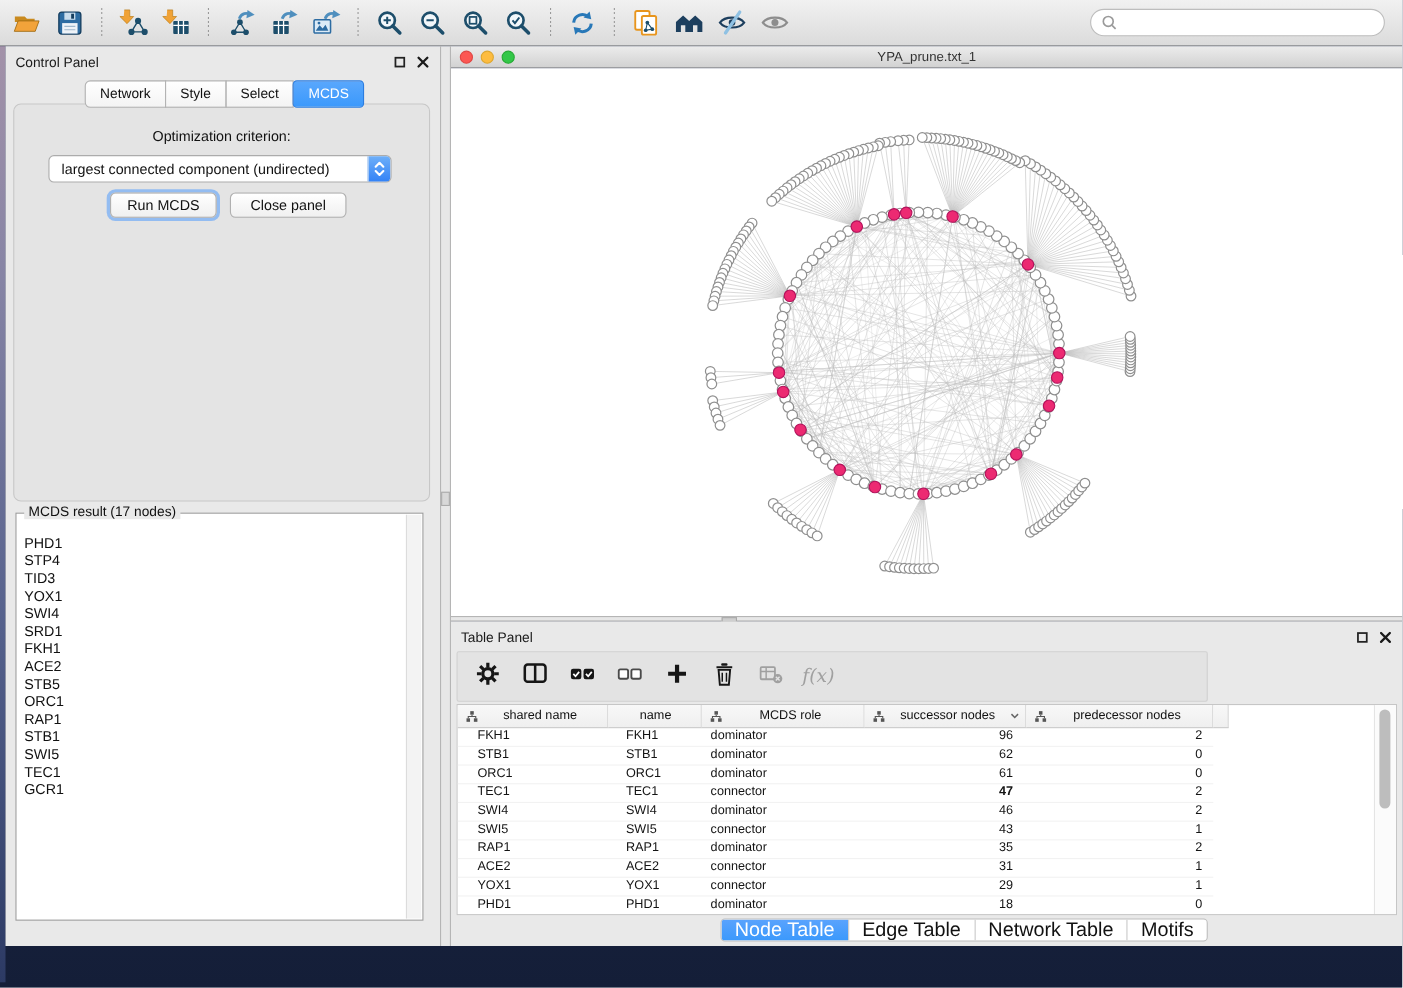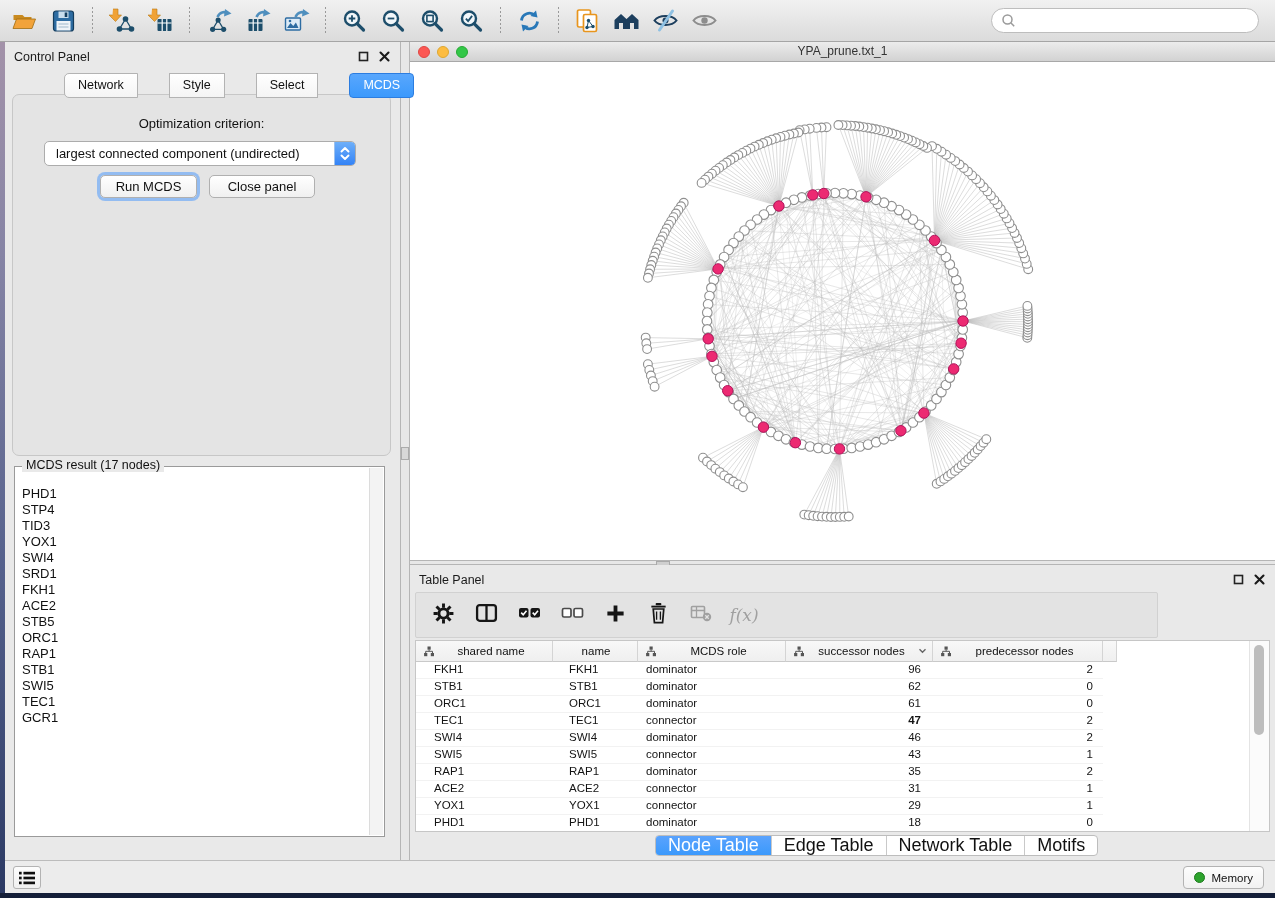--- a/index.html
+++ b/index.html
@@ -19,21 +19,21 @@
        background-image:repeating-linear-gradient(180deg,#999 0 2px,transparent 2px 4px);}
   .search{position:absolute;right:16px;top:8px;width:268px;height:25px;background:#fff;
        border:1px solid #bdbdbd;border-radius:13px;display:flex;align-items:center;
        padding-left:9px;box-sizing:border-box;}
   .search input{border:none;outline:none;flex:1;font-size:12px;background:transparent;margin-left:5px;
        font-family:inherit;}
   
   .control-panel{position:absolute;left:5px;top:42px;width:395px;height:818px;background:#e9e9e9;}
   .panel-title{position:absolute;left:9px;top:8px;font-size:12.5px;color:#1a1a1a;}
   .wctl{position:absolute;right:10px;top:9px;display:flex;gap:10px;align-items:center;}
-  .cp-tabs{position:absolute;left:60px;top:31px;display:flex;z-index:3;gap:32px;}
+  .cp-tabs{position:absolute;left:73px;top:31px;display:flex;z-index:3;}
   .cp-tab{font-size:12.5px;color:#111;background:linear-gradient(#fff,#f4f4f4);
        border:1px solid #b3b3b3;padding:4px 13px 5px;margin-left:-1px;}
   .cp-tab:first-child{border-radius:5px 0 0 5px;}
   .cp-tab.active{background:linear-gradient(#59a7fd,var(--accent));color:#fff;
        border-color:#2c7de0;border-radius:4px;position:relative;z-index:2;}
   .cp-inner{position:absolute;left:7px;top:52px;width:379px;height:362px;background:#e4e4e4;
        border:1px solid #c7c7c7;border-radius:7px;box-sizing:border-box;}
   .opt-label{position:absolute;left:0;right:0;top:21px;text-align:center;font-size:13px;color:#111;}
   .dropdown{position:absolute;left:31px;top:46px;width:312px;height:25px;background:#fff;
        border:1px solid #acacac;border-radius:5px;box-sizing:border-box;display:flex;
@@ -68,21 +68,21 @@
        border-bottom:1px solid #a8a8a8;position:relative;box-sizing:border-box;}
   .traffic{position:absolute;left:8px;top:4px;display:flex;gap:7px;}
   .tl{width:12px;height:12px;border-radius:50%;box-sizing:border-box;}
   .tl.red{background:var(--tl-red);border:1px solid #df4744;}
   .tl.yellow{background:var(--tl-yellow);border:1px solid #dea730;}
   .tl.green{background:var(--tl-green);border:1px solid #27aa35;}
   .net-title{text-align:center;font-size:12px;color:#333;line-height:19px;}
   .net-canvas{position:absolute;left:0;top:20px;width:865px;height:498px;background:#fff;overflow:hidden;}
   
   .table-panel{position:absolute;left:410px;top:565px;width:865px;height:295px;background:#e9e9e9;}
-  .tp-toolbar{position:absolute;left:5px;top:27px;width:743px;height:46px;background:#e3e3e3;
+  .tp-toolbar{position:absolute;left:5px;top:27px;width:683px;height:46px;background:#e3e3e3;
        border:1px solid #d1d1d1;border-radius:2px;display:flex;align-items:center;
        padding-left:12px;gap:13px;box-sizing:border-box;}
   .tt-btn{width:30px;height:34px;display:flex;align-items:center;justify-content:center;}
   .fx{font-family:"DejaVu Serif","Liberation Serif",serif;font-style:italic;font-size:17px;color:#a0a0a0;}
   .tbl{position:absolute;left:5px;top:75px;width:855px;height:192px;background:#fff;
        border:1px solid #c6c6c6;box-sizing:border-box;overflow:hidden;}
   .tbl-head{position:absolute;left:0;top:0;height:21px;display:flex;}
   .th{box-sizing:border-box;background:linear-gradient(#f8f8f8,#efefef);
        border-right:1px solid #d4d4d4;border-bottom:1px solid #c9c9c9;display:flex;
        align-items:center;padding:0 5px 0 7px;font-size:11.5px;color:#111;}
@@ -1295,34 +1295,14 @@
       </div>
     </div>
     <div class="tp-tabs" id="tp-tabs">
         <div class="tp-tab active">Node Table</div>
         <div class="tp-tab">Edge Table</div>
         <div class="tp-tab">Network Table</div>
         <div class="tp-tab">Motifs</div>
       </div>
   </div>
 
-  <div class="status-bar">
-    <div class="sb-list-btn">
-      <span style="display:flex;">
-        <svg width="18" height="16" viewBox="0 0 20 18">
-            <g fill="#111">
-              <rect x="1" y="2" width="3" height="3"></rect>
-              <rect x="6" y="2" width="13" height="3"></rect>
-              <rect x="1" y="7.5" width="3" height="3"></rect>
-              <rect x="6" y="7.5" width="13" height="3"></rect>
-              <rect x="1" y="13" width="3" height="3"></rect>
-              <rect x="6" y="13" width="13" height="3"></rect>
-            </g>
-          </svg>
-      </span>
-    </div>
-    <div class="memory-btn">
-      <span class="mem-dot"></span>
-      <span>Memory</span>
-    </div>
-  </div>
 
 </div>
 
 </body></html>

